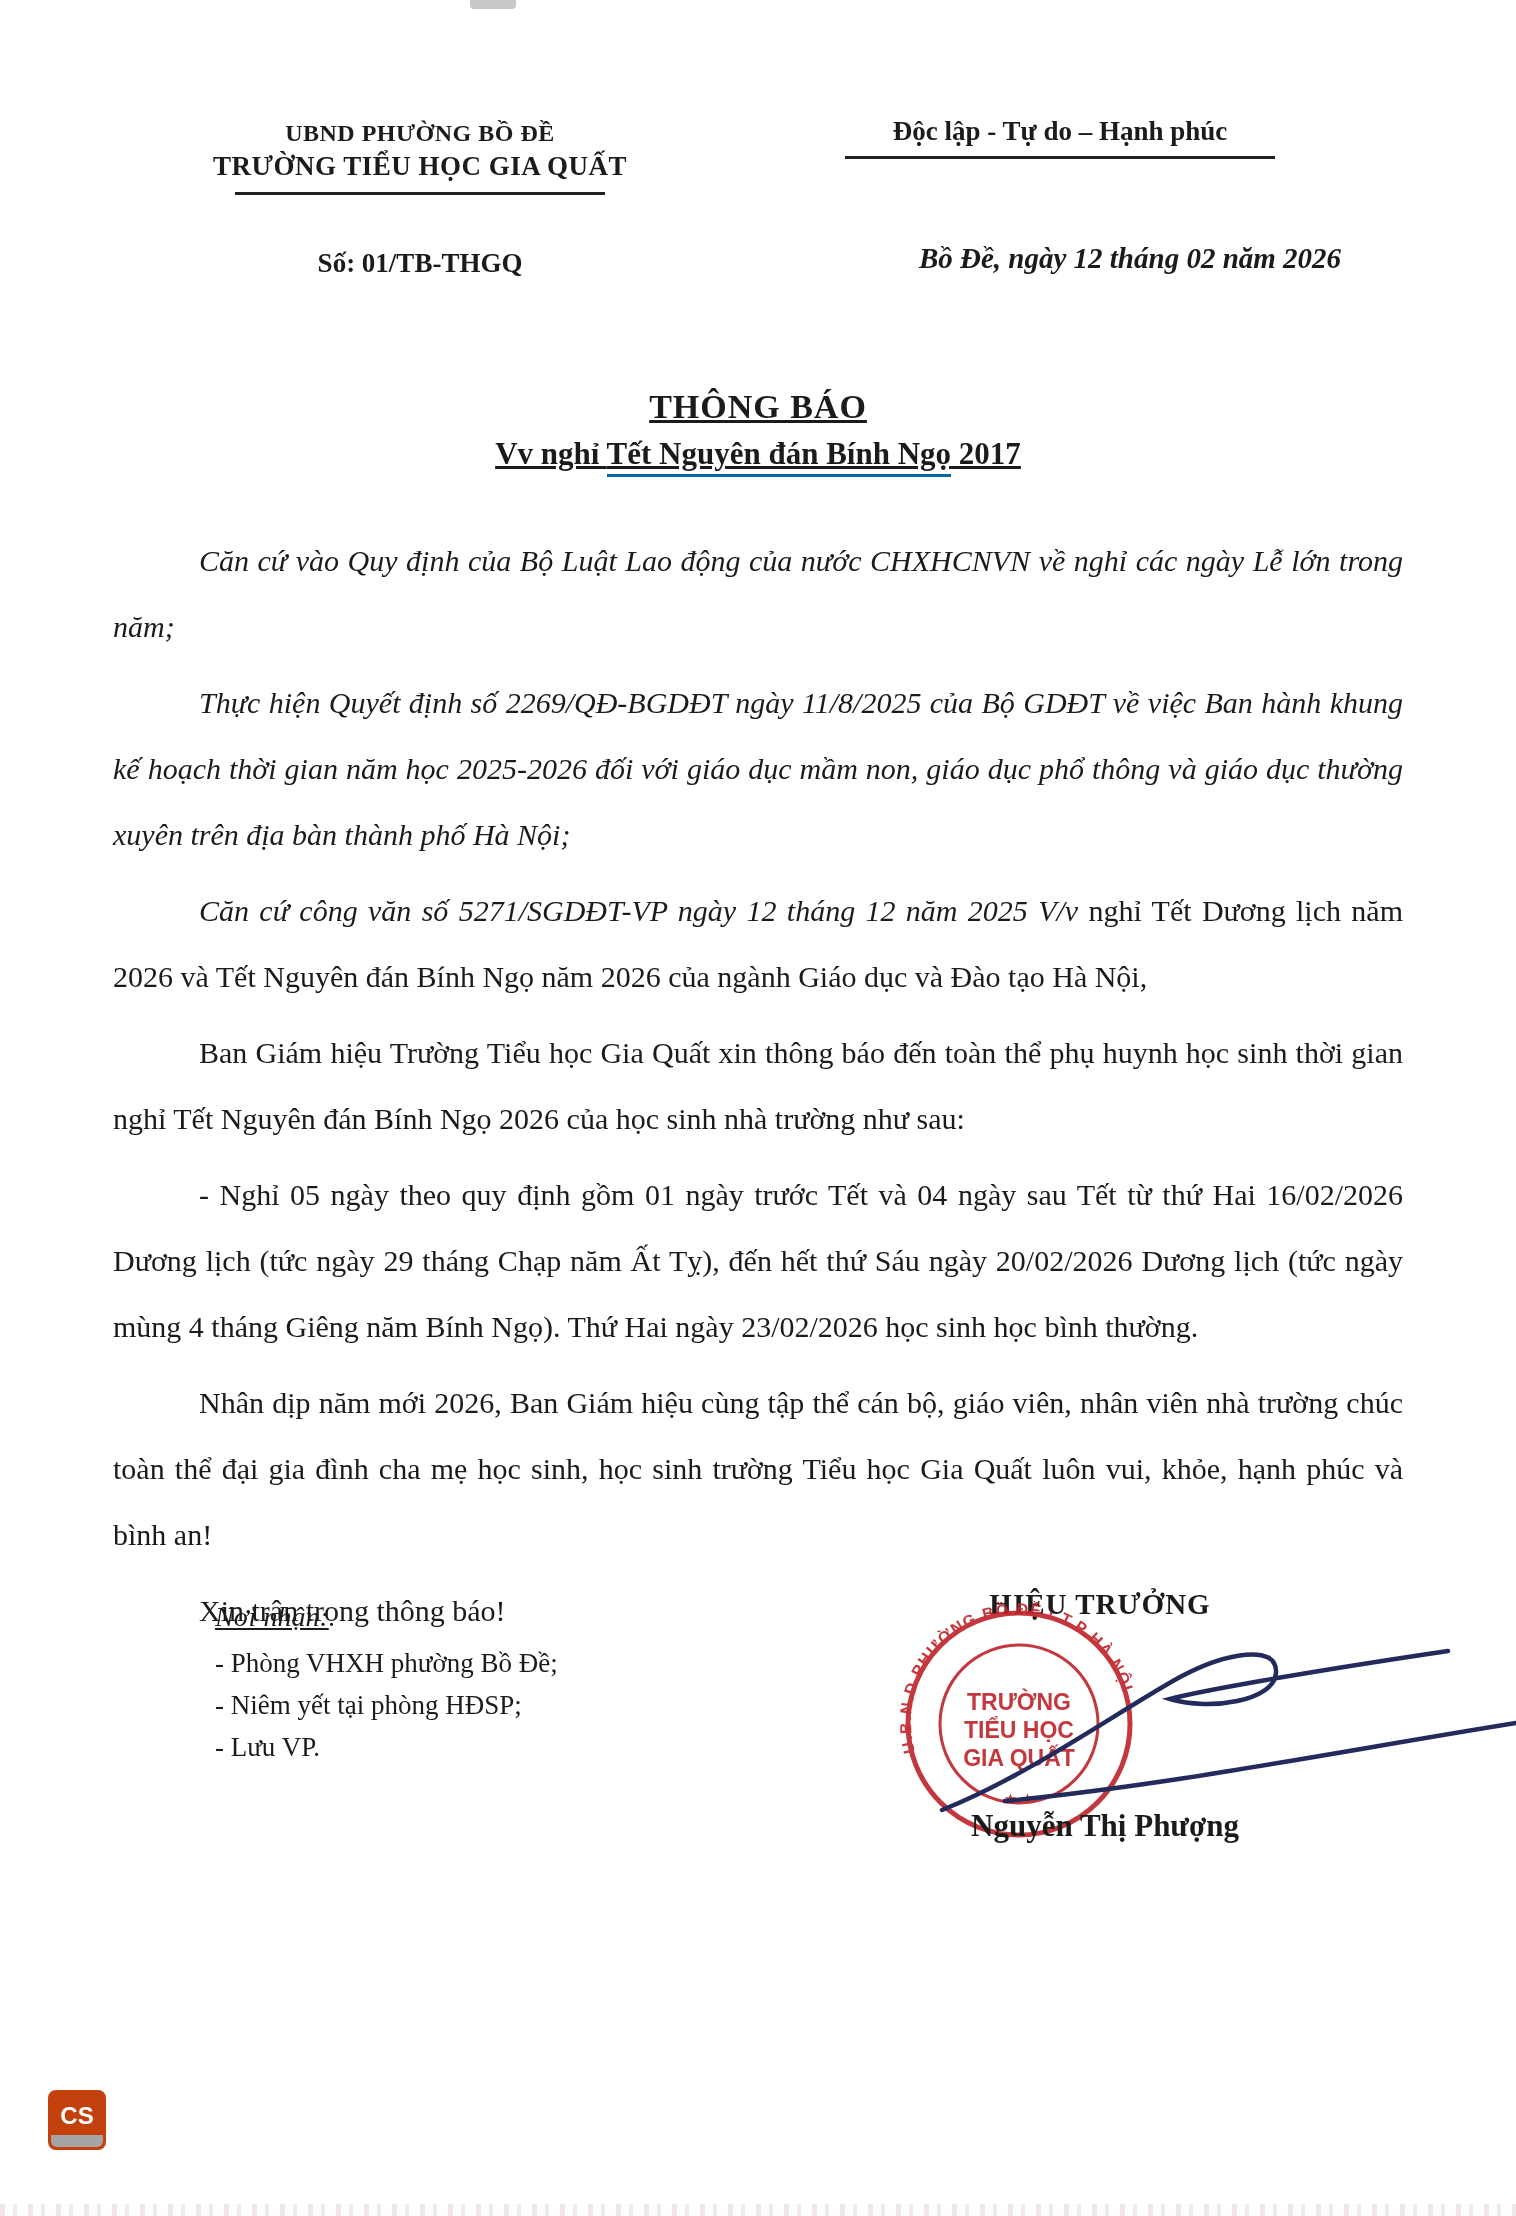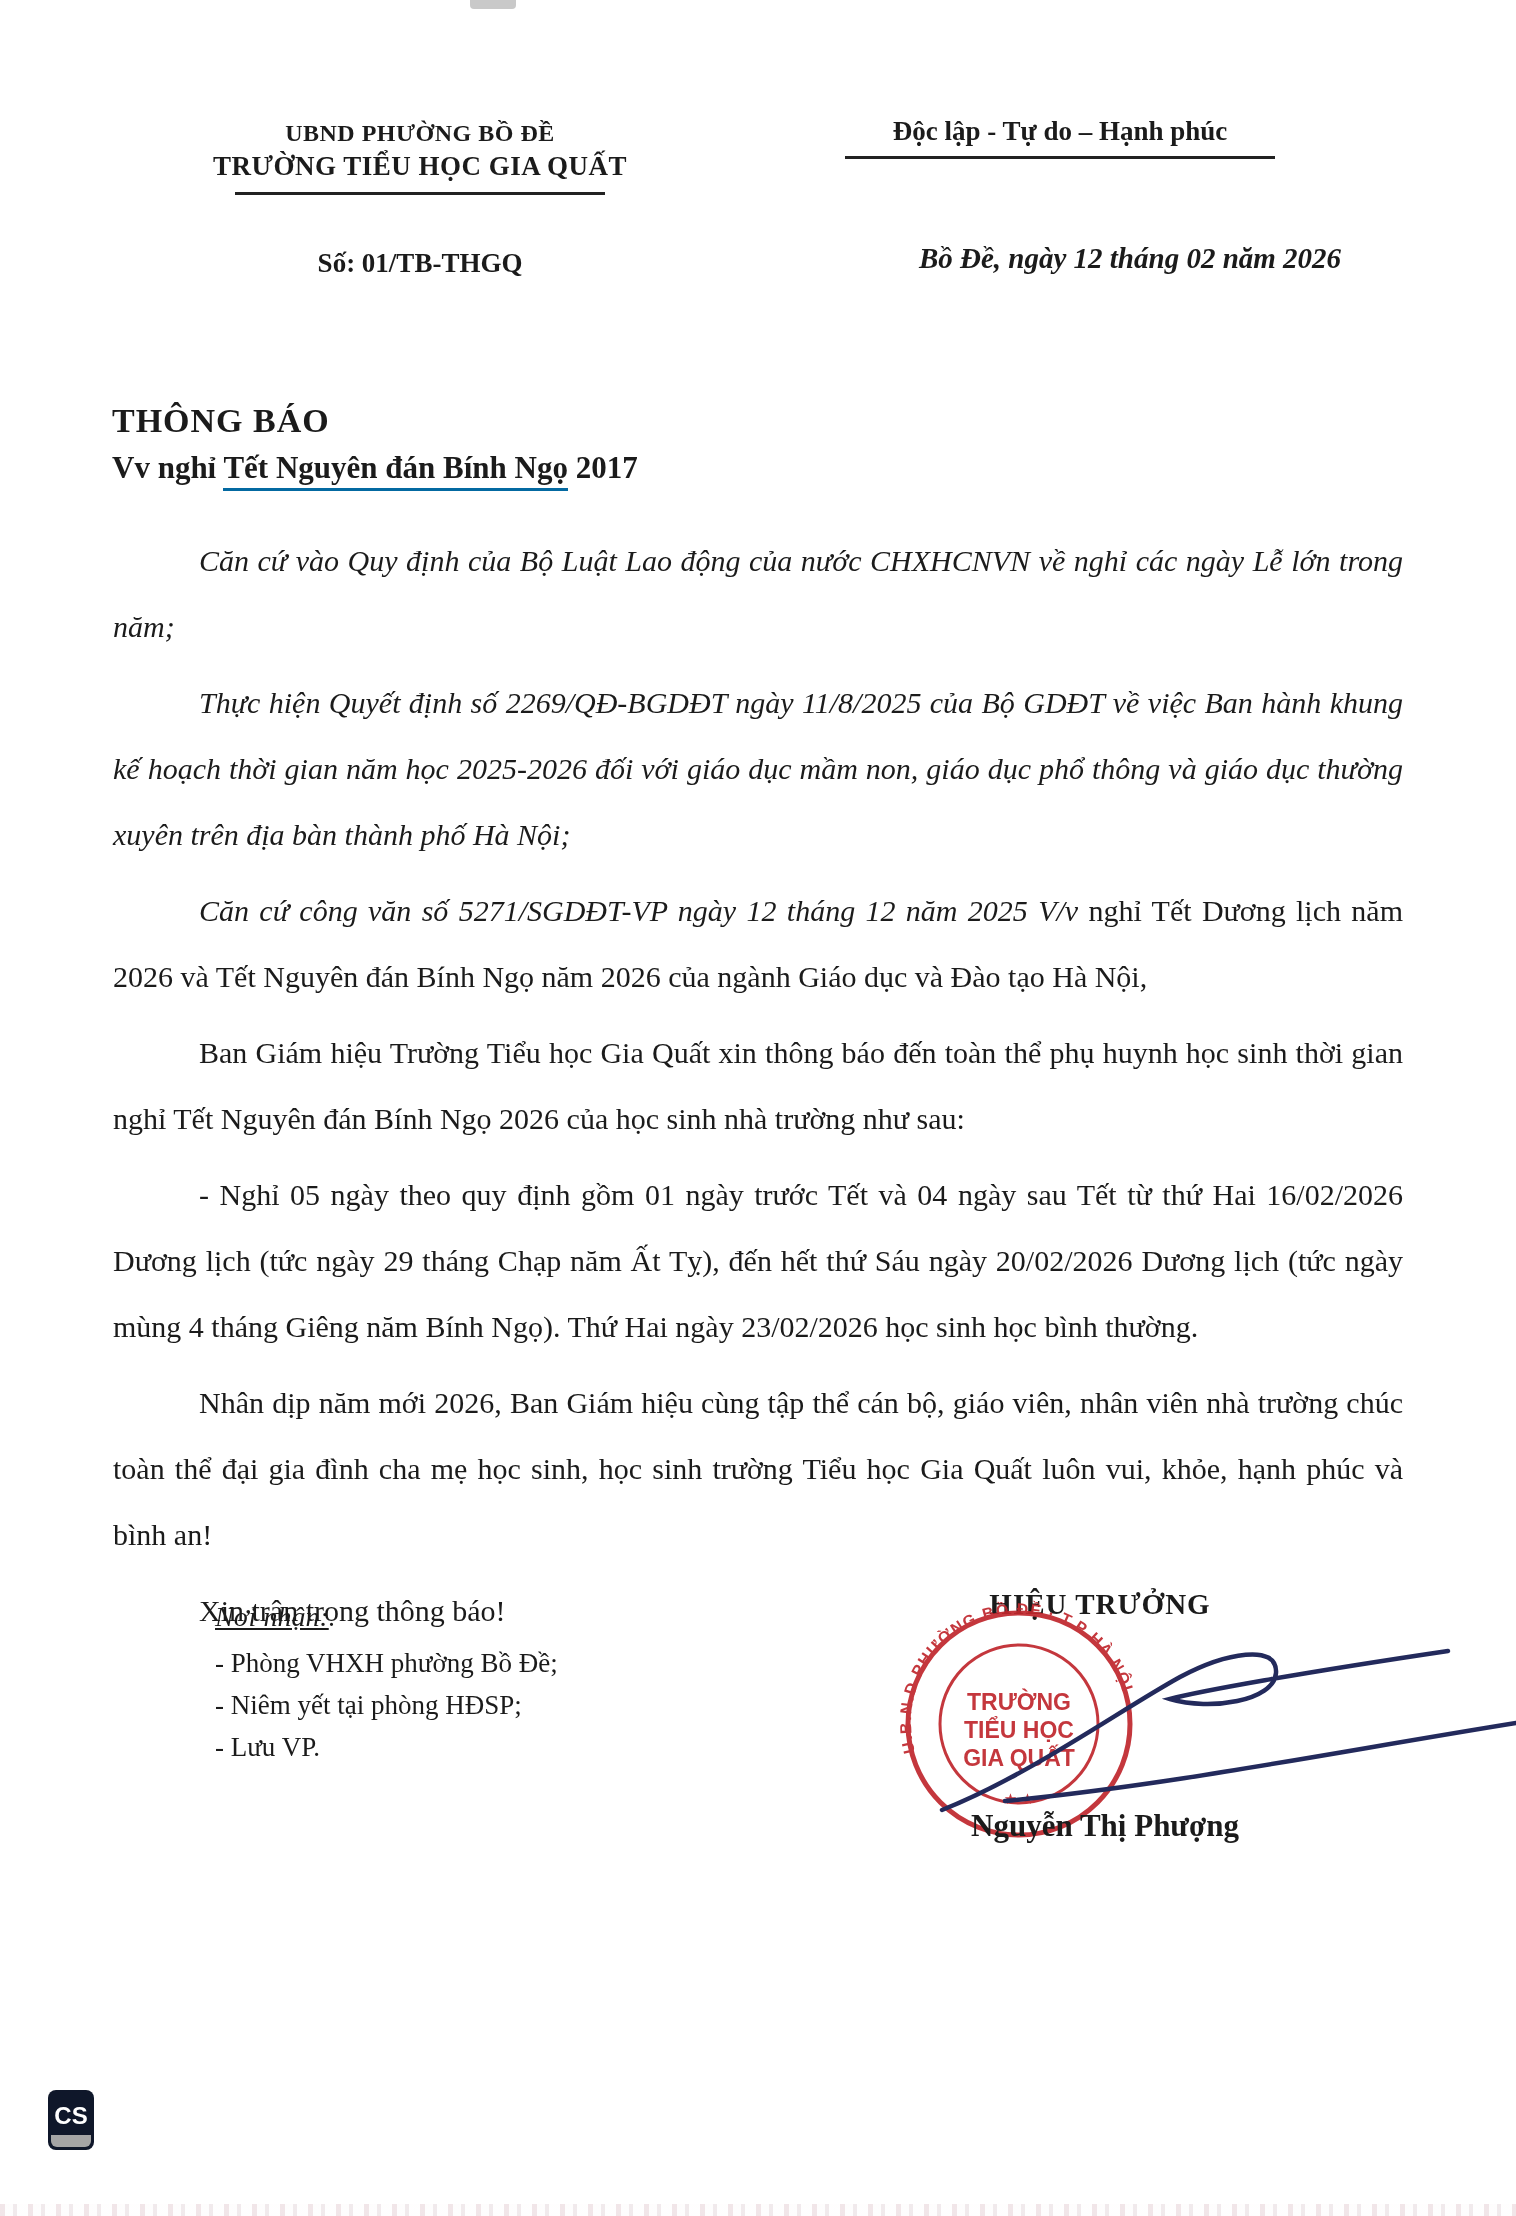--- a/index.html
+++ b/index.html
@@ -17,38 +17,38 @@
   .hdr-left .l1{font-size:24px;font-weight:bold;letter-spacing:.5px;}
   .hdr-left .l2{font-size:27px;font-weight:bold;letter-spacing:.5px;margin-top:2px;}
   .hdr-left .rule{width:370px;height:3px;background:#222;margin:8px auto 0;}
   .hdr-right{position:absolute;left:710px;top:112px;width:700px;text-align:center;line-height:1.3;}
   .hdr-right .l1{font-size:25px;font-weight:bold;}
   .hdr-right .l2{font-size:27px;font-weight:bold;margin-top:2px;}
   .hdr-right .rule{width:430px;height:3px;background:#222;margin:7px auto 0;}
   .doc-number{position:absolute;left:150px;top:248px;width:540px;text-align:center;font-size:27px;font-weight:bold;}
   .date-line{position:absolute;left:810px;top:242px;width:640px;text-align:center;font-size:29px;font-weight:bold;font-style:italic;}
   
-  .title-block{position:absolute;left:112px;top:402px;width:1292px;text-align:left;}
+  .title-block{position:absolute;left:112px;top:388px;width:1292px;text-align:center;text-decoration:underline;}
   .title-main{font-size:34px;font-weight:bold;letter-spacing:1px;}
   .title-sub{font-size:31px;font-weight:bold;margin-top:10px;}
   .title-sub .u{border-bottom:3px solid #0369a1;padding-bottom:3px;}
   
   .body-text{position:absolute;left:113px;top:528px;width:1290px;font-size:30px;line-height:66px;text-align:justify;}
   .body-text p{margin:0 0 10px 0;text-indent:86px;}
   .italic{font-style:italic;}
   
   .recipients{position:absolute;left:215px;top:1596px;width:480px;font-size:27px;line-height:42px;}
   .recipients .label{font-size:28px;font-weight:normal;font-style:italic;text-decoration:underline;margin-bottom:4px;}
   .signer-title{position:absolute;left:930px;top:1588px;width:340px;text-align:center;font-size:29px;font-weight:bold;letter-spacing:1px;z-index:1;}
   .stamp{position:absolute;left:893px;top:1598px;width:252px;height:252px;z-index:2;opacity:.92;}
   .signature{position:absolute;left:870px;top:1615px;width:646px;height:240px;z-index:3;}
   .signer-name{position:absolute;left:915px;top:1808px;width:380px;text-align:center;font-size:31px;font-weight:bold;z-index:4;}
   
   .cs-bar{position:absolute;left:48px;top:2090px;display:flex;align-items:center;z-index:5;}
-  .cs-badge{position:relative;width:46px;height:60px;background:#0f172a;border-radius:8px;display:flex;align-items:center;justify-content:center;}
+  .cs-badge{position:relative;width:58px;height:60px;background:#c2410c;border-radius:8px;display:flex;align-items:center;justify-content:center;}
   .cs-badge .cs-txt{color:#ffffff;font-family:"Liberation Sans","DejaVu Sans",sans-serif;font-weight:bold;font-size:24px;margin-top:-8px;}
   .cs-badge .tab{position:absolute;left:3px;right:3px;bottom:3px;height:12px;background:#a5a5a5;border-radius:0 0 6px 6px;}
   .cs-label{margin-left:20px;font-family:"Liberation Sans","DejaVu Sans",sans-serif;font-size:37px;color:#9b9b9b;letter-spacing:.5px;}
   
   .top-mark{position:absolute;left:470px;top:0;width:46px;height:9px;background:#c9c9c9;border-radius:0 0 4px 4px;}
   .bottom-noise{position:absolute;left:0;bottom:0;width:100%;height:12px;
     background:repeating-linear-gradient(90deg,
       rgba(205,165,175,.28) 0 5px, rgba(245,238,240,.12) 5px 13px,
       rgba(190,160,170,.22) 13px 17px, rgba(250,245,247,.1) 17px 28px);}
 </style>

